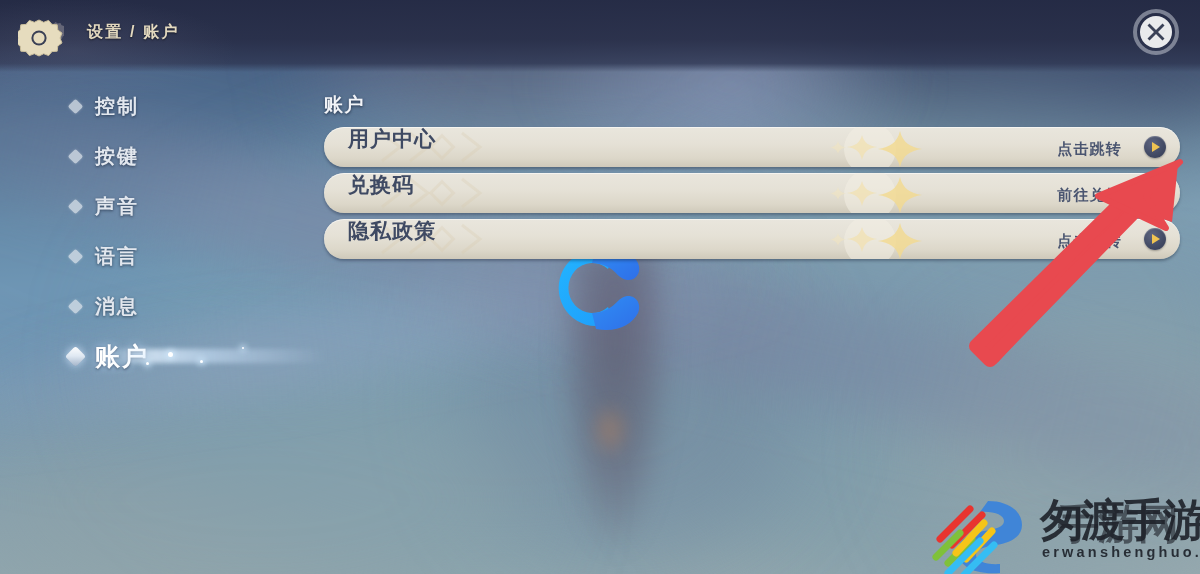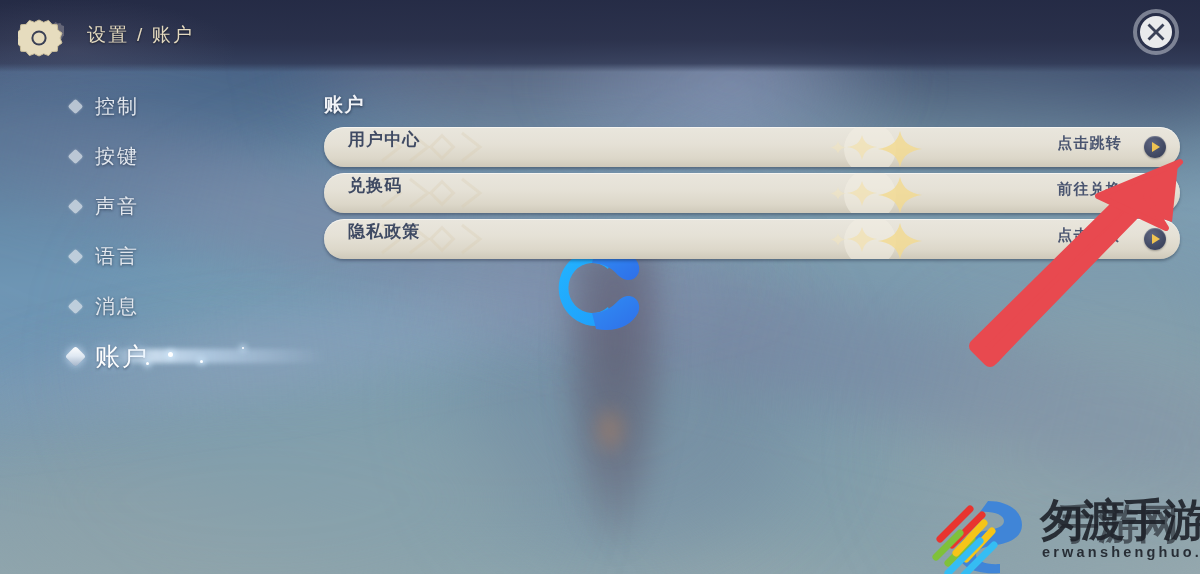--- a/index.html
+++ b/index.html
@@ -119,24 +119,24 @@
   }
 
   .gear-icon {
     position: absolute;
     left: 18px; top: 12px;
     width: 46px; height: 46px;
   }
   .breadcrumb {
     position: absolute;
     left: 87px; top: 22px;
-    font-size: 19px;
+    font-size: 16px;
     letter-spacing: 2.2px;
     color: #e3d9bf;
-    font-weight: 400;
+    font-weight: 700;
     text-shadow: 0 1px 2px rgba(0,0,0,.5);
     white-space: nowrap;
   }
 
   .close-btn {
     position: absolute;
     left: 1133px; top: 9px;
     width: 46px; height: 46px;
     cursor: pointer;
   }
@@ -160,21 +160,21 @@
     margin-left: 10px;
     margin-right: 14px;
     background: rgba(222,228,236,.72);
     transform: rotate(45deg);
     border-radius: 2px;
     flex: 0 0 auto;
     box-shadow: 0 0 3px rgba(255,255,255,.25);
   }
   .side-label {
     font-size: 20px;
-    font-weight: 400;
+    font-weight: 700;
     letter-spacing: 2px;
     color: #e2e7ee;
     text-shadow: 0 1px 3px rgba(20,30,50,.65);
     white-space: nowrap;
   }
   .side-item.active .side-bullet {
     width: 15px; height: 15px;
     margin-left: 8px;
     margin-right: 12px;
     background: linear-gradient(135deg, #ffffff 0%, #dfe8f2 48%, #9fb0c6 100%);
@@ -236,28 +236,28 @@
     position: absolute;
     right: 180px; top: 0;
     width: 250px; height: 40px;
     pointer-events: none;
   }
   .row-label {
     position: absolute;
     left: 24px; top: 0;
     height: 24px;
     display: flex; align-items: center;
-    font-size: 17px;
+    font-size: 21px;
     font-weight: 700;
     letter-spacing: 1.1px;
     color: #3f4a63;
   }
   .row-action {
     position: absolute;
-    right: 58px; top: 0;
+    right: 58px; top: 6px;
     height: 33px;
     display: flex; align-items: center;
     font-size: 15px;
     font-weight: 700;
     letter-spacing: 1.2px;
     color: #4a5570;
   }
   .row-arrow {
     position: absolute;
     right: 14px; top: 9px;

